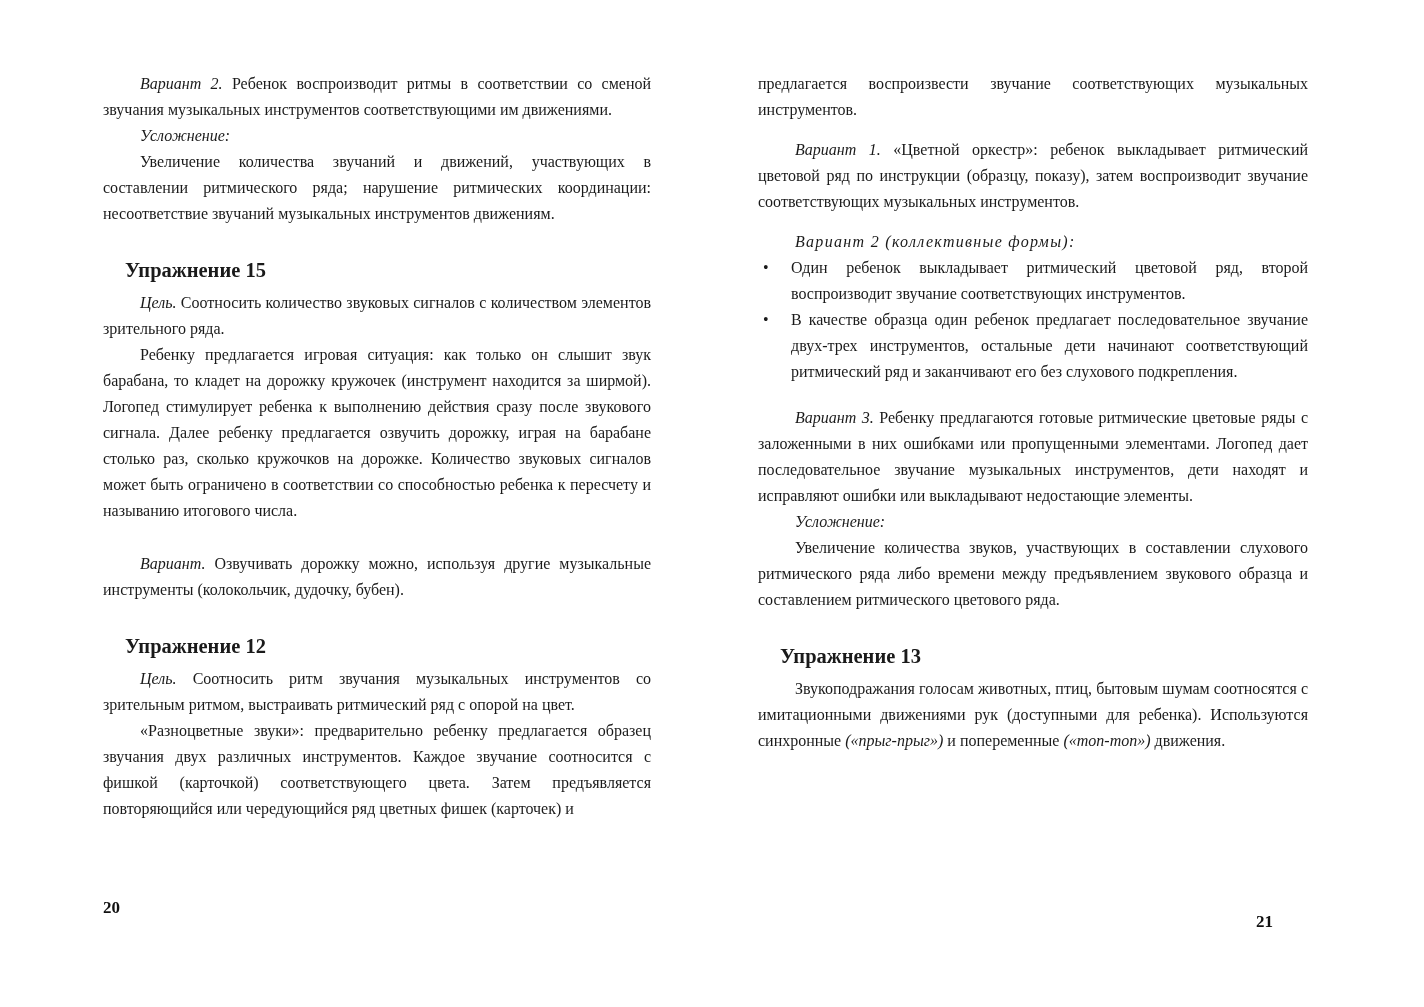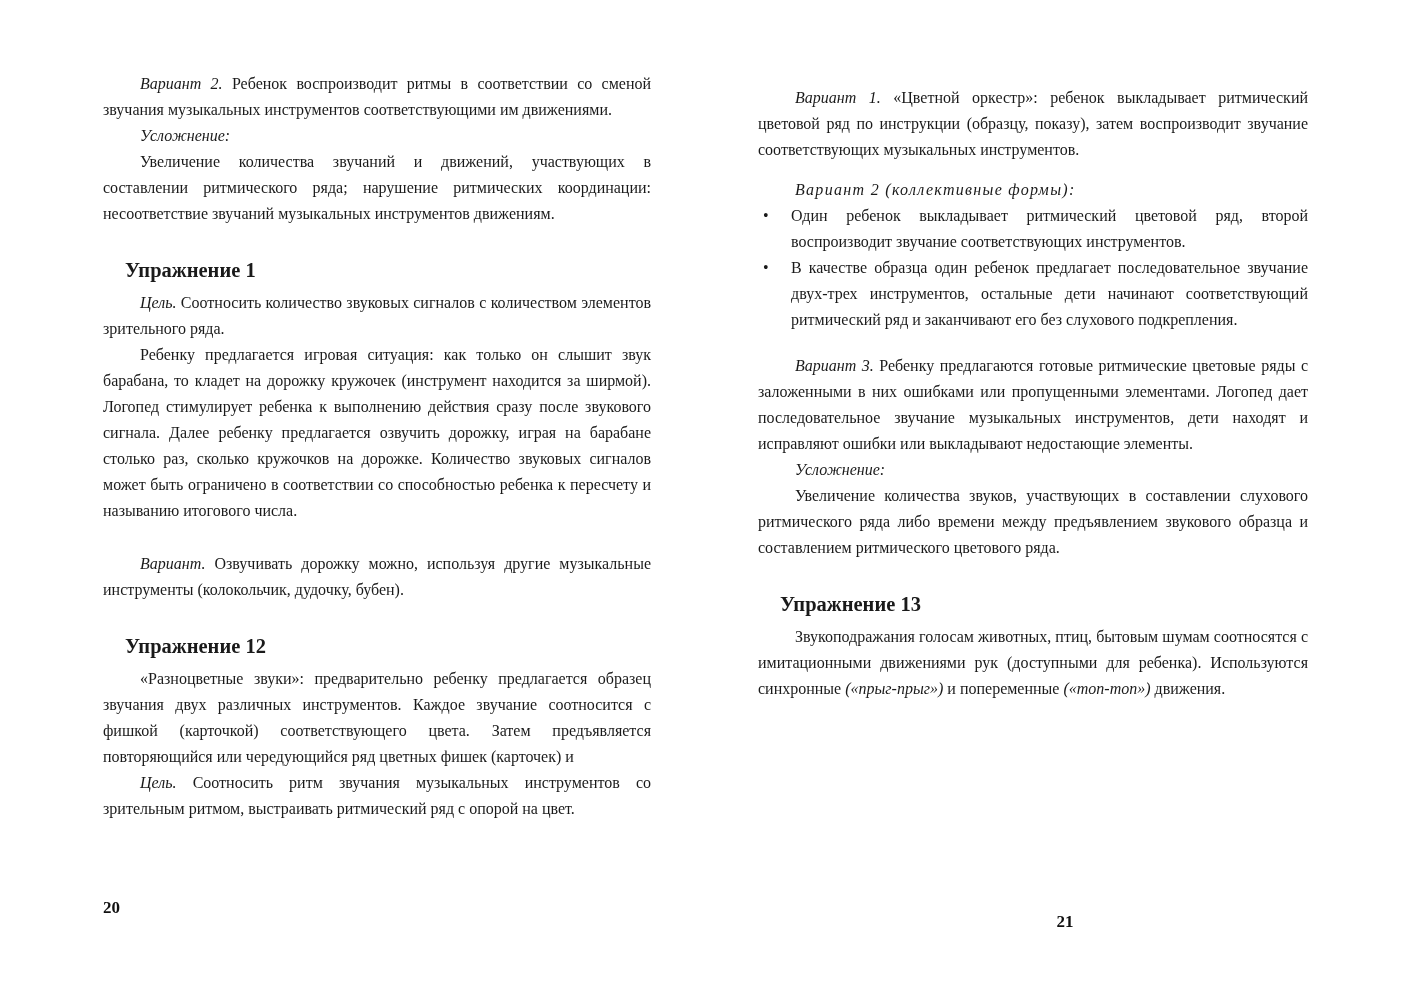--- a/index.html
+++ b/index.html
@@ -54,44 +54,45 @@
   .italic { font-style: italic; }
   .spaced { letter-spacing: 1.3px; margin-top: 12px; }
 
   .page-number {
     position: absolute;
     font-size: 17px;
     font-weight: bold;
     color: #111111;
   }
   .page-number.left  { left: 103px; top: 898px; }
-  .page-number.right { left: 790px; width: 550px; text-align: center; top: 912px; }
+  .page-number.right { left: 723px; width: 550px; text-align: right; top: 912px; }
 </style>
 </head>
 <body>
 
 <div>
 
   <div class="page-column left">
     <div class="page-content" id="left-page-content">
         <p class="paragraph"><span class="italic">Вариант 2.</span><span> Ребенок воспроизводит ритмы в соответствии со сменой звучания музыкальных инструментов соответствующими им движениями.</span></p>
         <p class="paragraph"><span class="italic">Усложнение:</span></p>
         <p class="paragraph"><span>Увеличение количества звучаний и движений, участвующих в составлении ритмического ряда; нарушение ритмических координации: несоответствие звучаний музыкальных инструментов движениям.</span></p>
-        <div class="exercise-heading">Упражнение 1</div>
+        <div class="exercise-heading">Упражнение 15</div>
         <p class="paragraph"><span class="italic">Цель.</span><span> Соотносить количество звуковых сигналов с количеством элементов зрительного ряда.</span></p>
         <p class="paragraph"><span>Ребенку предлагается игровая ситуация: как только он слышит звук барабана, то кладет на дорожку кружочек (инструмент находится за ширмой). Логопед стимулирует ребенка к выполнению действия сразу после звукового сигнала. Далее ребенку предлагается озвучить дорожку, играя на барабане столько раз, сколько кружочков на дорожке. Количество звуковых сигналов может быть ограничено в соответствии со способностью ребенка к пересчету и называнию итогового числа.</span></p>
         <p class="paragraph gap-lg"><span class="italic">Вариант.</span><span> Озвучивать дорожку можно, используя другие музыкальные инструменты (колокольчик, дудочку, бубен).</span></p>
         <div class="exercise-heading">Упражнение 12</div>
+        <p class="paragraph"><span class="italic">Цель.</span><span> Соотносить ритм звучания музыкальных инструментов со зрительным ритмом, выстраивать ритмический ряд с опорой на цвет.</span></p>
         <p class="paragraph"><span>«Разноцветные звуки»: предварительно ребенку предлагается образец звучания двух различных инструментов. Каждое звучание соотносится с фишкой (карточкой) соответствующего цвета. Затем предъявляется повторяющийся или чередующийся ряд цветных фишек (карточек) и</span></p>
-        <p class="paragraph"><span class="italic">Цель.</span><span> Соотносить ритм звучания музыкальных инструментов со зрительным ритмом, выстраивать ритмический ряд с опорой на цвет.</span></p>
       </div>
   </div>
 
   <div class="page-column right">
     <div class="page-content" id="right-page-content">
+        <p class="no-indent"><span>предлагается воспроизвести звучание соответствующих музыкальных инструментов.</span></p>
         <p class="paragraph gap-sm"><span class="italic">Вариант 1.</span><span> «Цветной оркестр»: ребенок выкладывает ритмический цветовой ряд по инструкции (образцу, показу), затем воспроизводит звучание соответствующих музыкальных инструментов.</span></p>
         <p class="paragraph gap-sm"><span class="italic spaced">Вариант 2 (коллективные формы):</span></p>
         <div class="bullet-item"><span class="bullet-dot">•</span><span>Один ребенок выкладывает ритмический цветовой ряд, второй воспроизводит звучание соответствующих инструментов.</span></div>
         <div class="bullet-item"><span class="bullet-dot">•</span><span>В качестве образца один ребенок предлагает последовательное звучание двух-трех инструментов, остальные дети начинают соответствующий ритмический ряд и заканчивают его без слухового подкрепления.</span></div>
         <p class="paragraph gap-md"><span class="italic">Вариант 3.</span><span> Ребенку предлагаются готовые ритмические цветовые ряды с заложенными в них ошибками или пропущенными элементами. Логопед дает последовательное звучание музыкальных инструментов, дети находят и исправляют ошибки или выкладывают недостающие элементы.</span></p>
         <p class="paragraph"><span class="italic">Усложнение:</span></p>
         <p class="paragraph"><span>Увеличение количества звуков, участвующих в составлении слухового ритмического ряда либо времени между предъявлением звукового образца и составлением ритмического цветового ряда.</span></p>
         <div class="exercise-heading">Упражнение 13</div>
         <p class="paragraph"><span>Звукоподражания голосам животных, птиц, бытовым шумам соотносятся с имитационными движениями рук (доступными для ребенка). Используются синхронные </span><span class="italic">(«прыг-прыг»)</span><span> и попеременные </span><span class="italic">(«топ-топ»)</span><span> движения.</span></p>
       </div>

